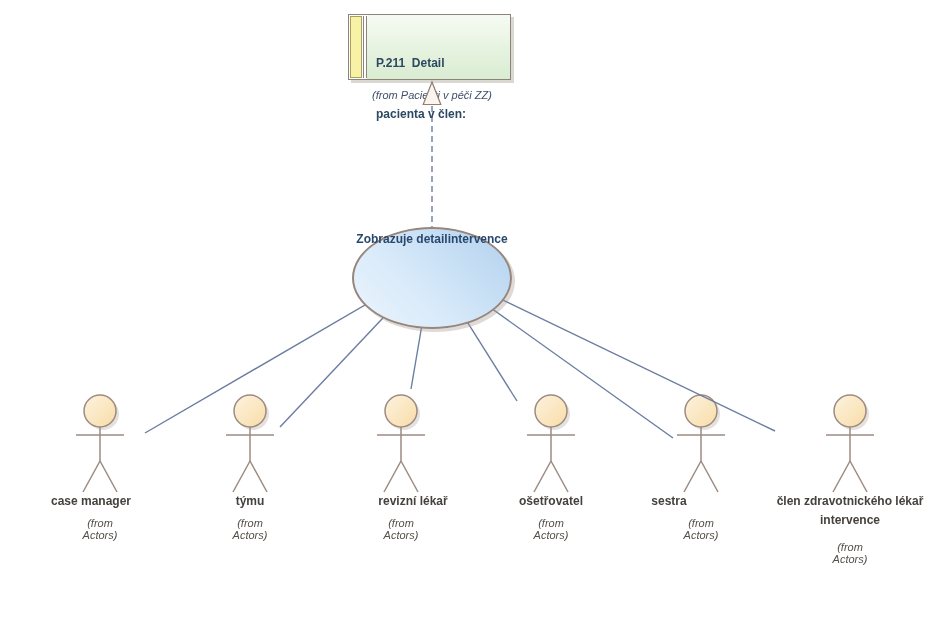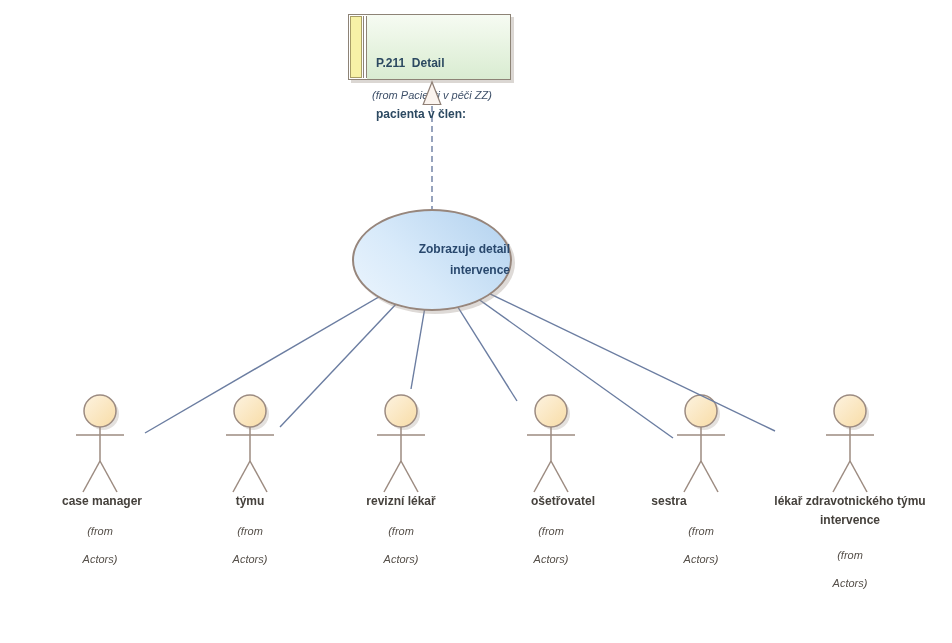--- a/index.html
+++ b/index.html
@@ -27,40 +27,40 @@
     padding:6px 20px 0 9px;color:#2c4961;font-size:12px;font-weight:bold;line-height:17px;
     white-space:pre;
   }
   .from-zz{
     position:absolute;left:347px;top:89px;width:170px;text-align:center;
     font-style:italic;font-size:11px;color:#3e5069;
   }
 
   
   #usecase-ellipse{
-    position:absolute;left:352px;top:209px;width:160px;height:102px;
+    position:absolute;left:352px;top:227px;width:160px;height:102px;
     border:2px solid #97867c;border-radius:50%;
     background:linear-gradient(225deg,#b2d1ee 0%,#d8eafa 60%,#ecf5fd 100%);
     box-shadow:3px 3px 0 rgba(160,150,140,0.35);
-    display:flex;flex-direction:column;align-items:flex-end;justify-content:center;
+    display:flex;flex-direction:row;align-items:flex-start;justify-content:center;
     box-sizing:border-box;
   }
   #usecase-ellipse .uc-line{
     color:#29486d;font-size:12px;font-weight:bold;line-height:21px;text-align:center;
   }
 
   
   .actor-name{
     position:absolute;width:170px;text-align:center;top:492px;
     color:#45413c;font-size:12px;font-weight:bold;line-height:19px;
   }
   .actor-name.wide{width:186px;}
   .actor-from{
     position:absolute;width:60px;text-align:center;top:517px;
-    color:#56504a;font-size:11px;font-style:italic;line-height:28px;
+    color:#56504a;font-size:11px;font-style:italic;line-height:12px;
   }
   .actor-from.low{top:541px;}
 </style>
 </head>
 <body>
 
 <div id="canvas">
 
   <svg class="layer" viewBox="0 0 952 643">
     <defs>
@@ -145,31 +145,31 @@
 
   <div id="usecase-ellipse">
     <div class="uc-line">Zobrazuje detail</div>
     <div class="uc-line">intervence</div>
   </div>
 
   <svg class="layer" style="pointer-events:none" viewBox="0 0 952 643">
     <polygon points="432,82 423.2,104.5 440.8,104.5" fill="#fbf4ef" stroke="#8f7f75" stroke-width="1.2"></polygon>
   </svg>
 
-  <div class="actor-name" style="left:17px">case manager</div>
+  <div class="actor-name" style="left:6px">case manager</div>
   <div class="actor-from" style="left:70px">(from Actors)</div>
 
   <div class="actor-name" style="left:165px">týmu</div>
   <div class="actor-from" style="left:220px">(from Actors)</div>
 
-  <div class="actor-name" style="left:316px">revizní lékař</div>
+  <div class="actor-name" style="left:328px">revizní lékař</div>
   <div class="actor-from" style="left:371px">(from Actors)</div>
 
-  <div class="actor-name" style="left:478px">ošetřovatel</div>
+  <div class="actor-name" style="left:466px">ošetřovatel</div>
   <div class="actor-from" style="left:521px">(from Actors)</div>
 
   <div class="actor-name" style="left:584px">sestra</div>
   <div class="actor-from" style="left:671px">(from Actors)</div>
 
-  <div class="actor-name wide" style="left:757px">lékař zdravotnického týmu intervence</div>
+  <div class="actor-name wide" style="left:757px">člen zdravotnického lékař intervence</div>
   <div class="actor-from low" style="left:820px">(from Actors)</div>
 
 </div>
 
 </body></html>

